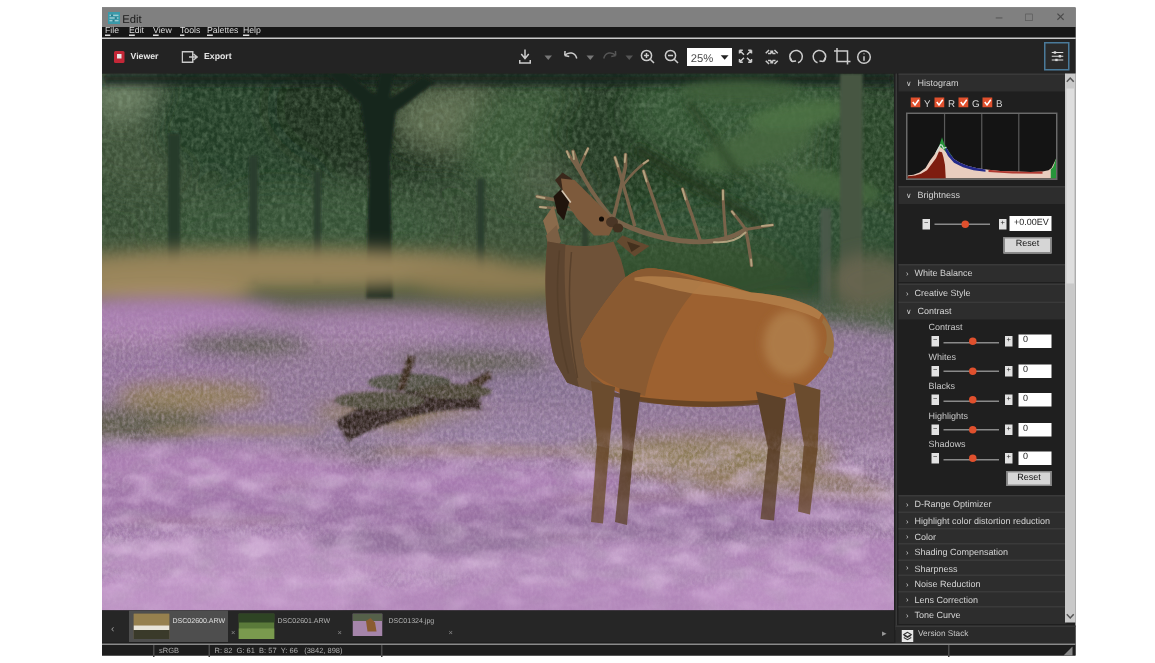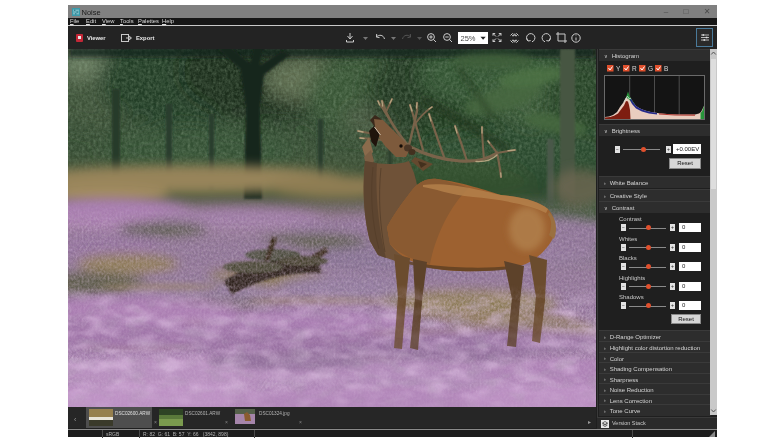--- a/index.html
+++ b/index.html
@@ -48,21 +48,21 @@
 <body>
 <div id="win">
   <div id="titlebar">
     <div id="appicon"></div>
     <svg class="abs" style="left:4px; top:3px;" width="8" height="8" viewBox="0 0 8 8">
       <path d="M1,2.2 h6 M1,4 h6 M1,5.8 h6" stroke="#bfe0e4" stroke-width="0.7" fill="none"></path>
       <rect x="2" y="1.6" width="1.4" height="1.3" fill="#2a7a8a"></rect>
       <rect x="4.5" y="3.4" width="1.4" height="1.3" fill="#2a7a8a"></rect>
       <rect x="3" y="5.2" width="1.4" height="1.3" fill="#2a7a8a"></rect>
     </svg>
-    <div id="apptitle">Noise</div>
+    <div id="apptitle">Edit</div>
     <div class="winbtn" style="left:588px;">–</div>
     <div class="winbtn" style="left:608px;">□</div>
     <div class="winbtn" style="left:629px;">✕</div>
   </div>
   <div id="menubar">
     <span class="mi" style="left:2px;"><u>F</u>ile</span>
     <span class="mi" style="left:18px;"><u>E</u>dit</span>
     <span class="mi" style="left:34px;"><u>V</u>iew</span>
     <span class="mi" style="left:52px;"><u>T</u>ools</span>
     <span class="mi" style="left:70px;"><u>P</u>alettes</span>

